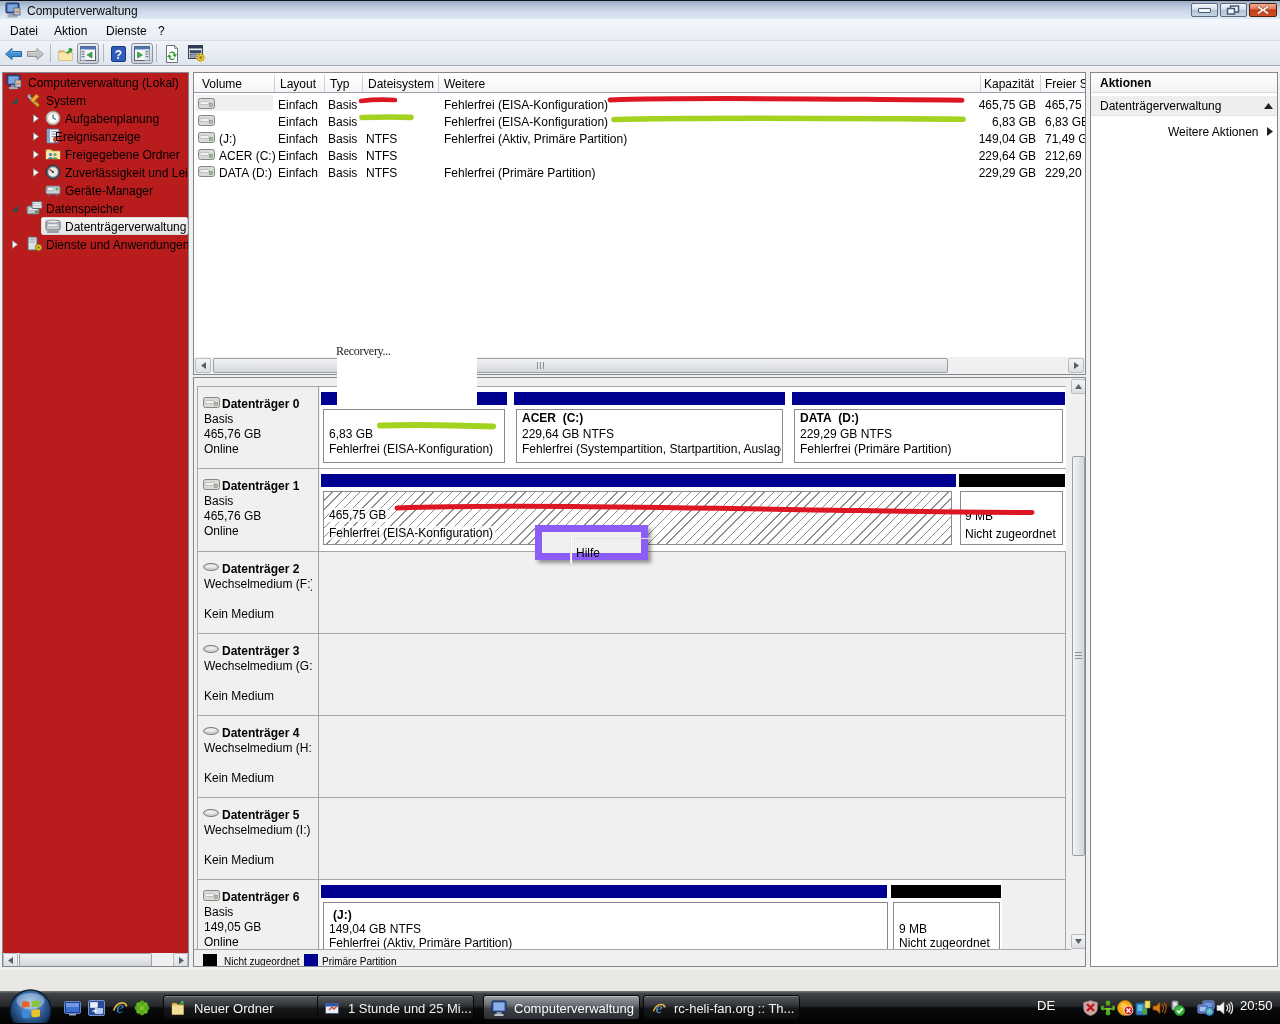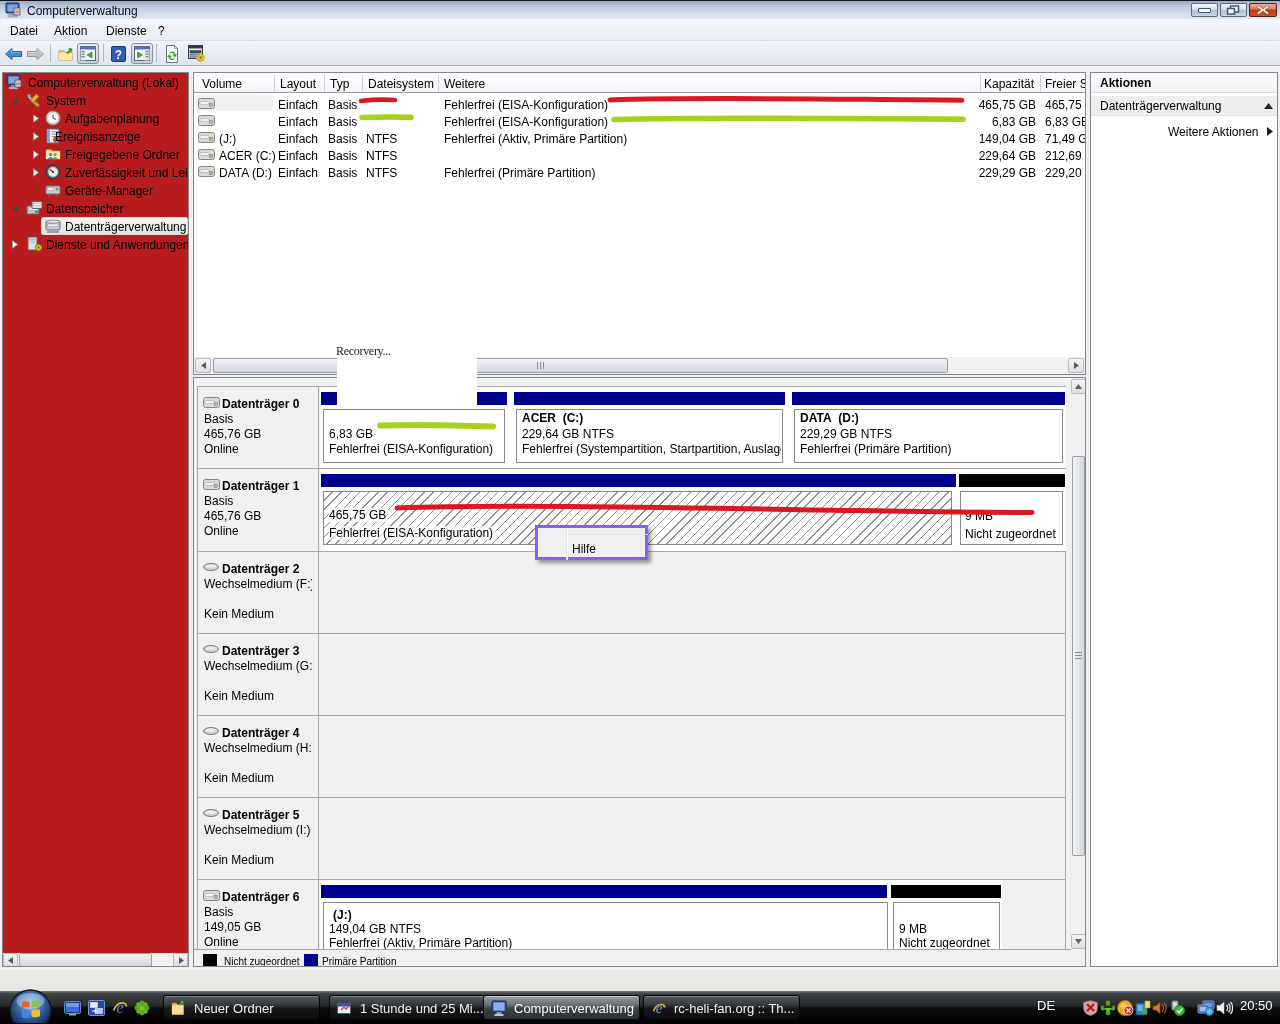--- a/index.html
+++ b/index.html
@@ -490,21 +490,21 @@
 
 <svg class="abs" style="left:0;top:0;z-index:45;pointer-events:none;" width="1280" height="1024" viewBox="0 0 1280 1024">
   <path d="M361 101 C372 99.5 386 99.5 395 100" stroke="#dc1622" stroke-width="4.6" fill="none" stroke-linecap="round"></path>
   <path d="M610 100 C700 96.8 820 99.2 962 100.2" stroke="#dc1622" stroke-width="5" fill="none" stroke-linecap="round"></path>
   <path d="M362 117.5 C380 116.8 398 116.8 411 117.4" stroke="#a3d220" stroke-width="5.6" fill="none" stroke-linecap="round"></path>
   <path d="M614 119.5 C700 117.2 850 118.4 963 119.2" stroke="#a3d220" stroke-width="5.6" fill="none" stroke-linecap="round"></path>
   <path d="M380 425.5 C420 424.2 460 425.2 493 426.5" stroke="#a3d220" stroke-width="6" fill="none" stroke-linecap="round"></path>
   <path d="M397 508 C520 503.8 700 508.2 860 510.6 C950 512 1010 512.8 1032 512.4" stroke="#dc1622" stroke-width="5" fill="none" stroke-linecap="round"></path>
 </svg>
 
-<div class="abs" style="left:535px;top:525px;width:113px;height:35px;background:#f0f0f0;border:3px solid #8b5cf6;box-sizing:border-box;box-shadow:3px 3px 4px rgba(0,0,0,0.4);z-index:60;">
+<div class="abs" style="left:535px;top:525px;width:113px;height:35px;background:#f0f0f0;border:7px solid #8b5cf6;box-sizing:border-box;box-shadow:3px 3px 4px rgba(0,0,0,0.4);z-index:60;">
   <div class="abs" style="left:28px;top:1px;width:1px;height:31px;background:#e2e3e3;"></div>
   <div class="abs" style="left:29px;top:1px;width:1px;height:31px;background:#fff;"></div>
   <div class="abs" style="left:30px;top:6px;width:80px;height:1px;background:#e2e3e3;"></div>
   <div class="abs nw" style="left:34px;top:14px;">Hilfe</div>
 </div>
 
 <div class="abs" id="taskbar" style="left:0;top:991px;width:1280px;height:33px;
     background:linear-gradient(to bottom,#777b7e 0%,#3f4245 8%,#26282a 45%,#0a0b0c 52%,#050506 80%,#000 100%);">
 
   <svg class="abs" style="left:64px;top:10px;" width="17" height="15" viewBox="0 0 17 15">
@@ -536,21 +536,21 @@
   </svg>
 
   <div class="abs" style="left:163px;top:4px;width:157px;height:25px;border-radius:3px;border:1px solid #060606;box-sizing:border-box;background:linear-gradient(to bottom,#565a5e 0%,#33363a 40%,#17181a 55%,#0c0d0e 100%);box-shadow:inset 0 1px 0 rgba(255,255,255,0.25);">
     <svg class="abs" style="left:7px;top:4px;" width="17" height="16" viewBox="0 0 17 16">
       <path d="M1 3 L1 14.5 L12.5 14.5 L12.5 4.5 L6.8 4.5 L5.4 3 Z" fill="#e8c25a" stroke="#8a6a1a" stroke-width="0.7"></path>
       <path d="M1 5.5 L12.5 5.5 L12.5 14.5 L1 14.5 Z" fill="#f5dd9a"></path>
       <path d="M8.5 5 L12 1.5 M12 1.5 L9.8 1.7 M12 1.5 L11.8 3.7" stroke="#3fae46" stroke-width="1.5" fill="none"></path>
     </svg>
     <span class="abs nw" style="left:30px;top:5px;color:#f2f2f2;font-size:13px;">Neuer Ordner</span>
   </div>
-  <div class="abs" style="left:329px;top:4px;width:157px;height:25px;border-radius:3px;border:1px solid #060606;box-sizing:border-box;background:linear-gradient(to bottom,#565a5e 0%,#33363a 40%,#17181a 55%,#0c0d0e 100%);box-shadow:inset 0 1px 0 rgba(255,255,255,0.25);">
+  <div class="abs" style="left:317px;top:4px;width:157px;height:25px;border-radius:3px;border:1px solid #060606;box-sizing:border-box;background:linear-gradient(to bottom,#565a5e 0%,#33363a 40%,#17181a 55%,#0c0d0e 100%);box-shadow:inset 0 1px 0 rgba(255,255,255,0.25);">
     <svg class="abs" style="left:7px;top:5px;" width="16" height="15" viewBox="0 0 16 15">
       <rect x="0.5" y="2.5" width="13" height="10" rx="1" fill="#e8eef8" stroke="#4a5a74"></rect>
       <rect x="0.5" y="2.5" width="13" height="3" fill="#2a58b0"></rect>
       <path d="M4 9 L7 6 L9 8 L12 5" stroke="#d04a3a" stroke-width="1.4" fill="none"></path>
     </svg>
     <span class="abs nw" style="left:30px;top:5px;color:#f2f2f2;font-size:13px;">1 Stunde und 25 Mi...</span>
   </div>
   <div class="abs" style="left:483px;top:4px;width:157px;height:25px;border-radius:3px;border:1px solid #060606;box-sizing:border-box;background:linear-gradient(to bottom,#9aa0a6 0%,#686d73 40%,#3d4146 55%,#2b2e32 100%);box-shadow:inset 0 1px 0 rgba(255,255,255,0.4);">
     <svg class="abs" style="left:7px;top:4px;" width="17" height="17" viewBox="0 0 17 17">
       <rect x="1" y="1" width="14" height="11" rx="1" fill="#3a5fa8" stroke="#15264a"></rect>

